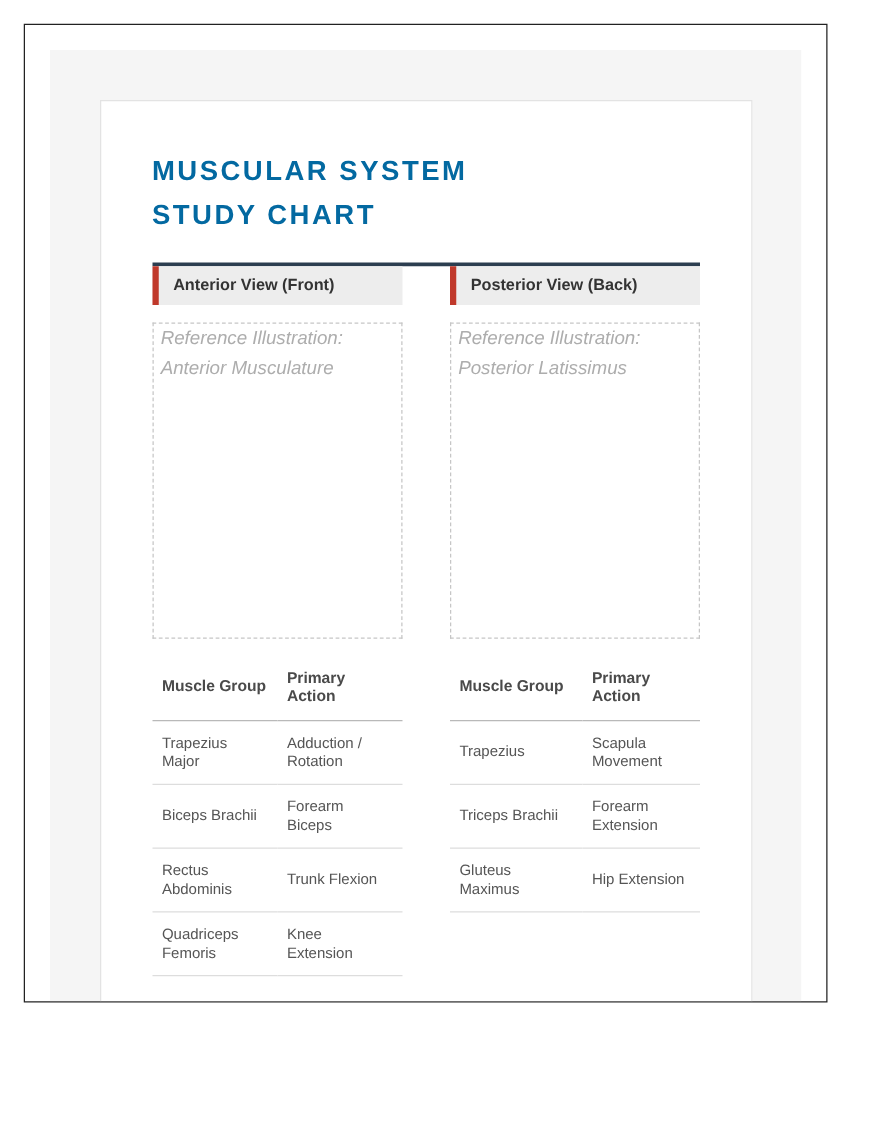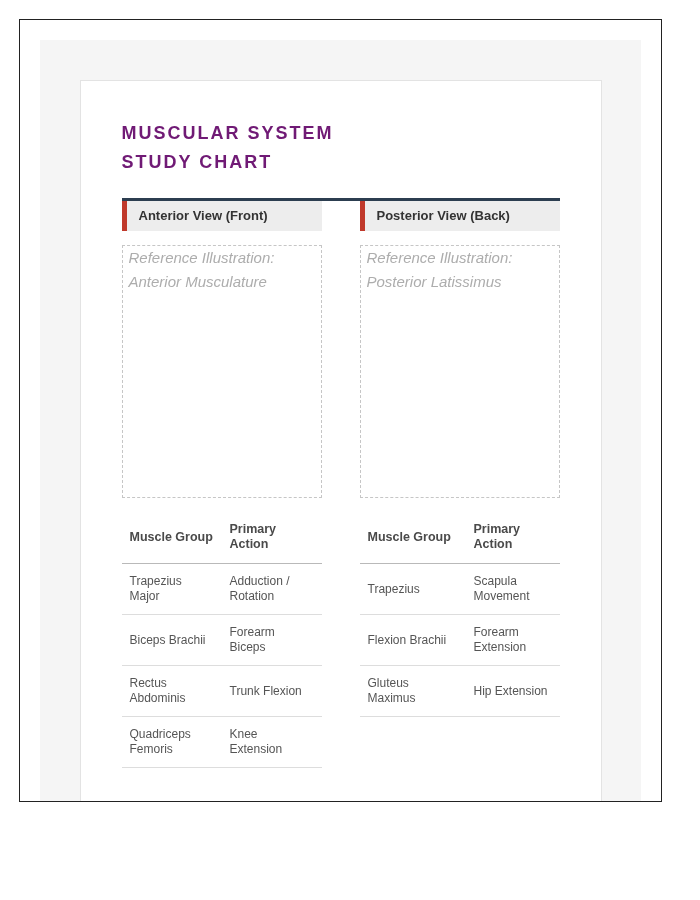--- a/index.html
+++ b/index.html
@@ -34,25 +34,25 @@
     border: 1px solid #e3e3e3;
     padding: 38px 41px 40px;
   }
   .doc-header {
     display: flex;
     justify-content: space-between;
     align-items: flex-start;
   }
   .title {
     max-width: 280px;
-    font-size: 18px;
+    font-size: 22px;
     font-weight: bold;
     letter-spacing: 2px;
     line-height: 1.6;
-    color: #701a75;
+    color: #0369a1;
   }
   .subtitle {
     width: 140px;
     margin-top: 9px;
     font-size: 11px;
     letter-spacing: 0.3px;
     line-height: 1.73;
     color: #999999;
   }
   .title-rule {
@@ -170,21 +170,21 @@
                 <th>Muscle Group</th>
                 <th>Primary Action</th>
               </tr>
             </thead>
             <tbody>
               <tr>
                 <td>Trapezius</td>
                 <td>Scapula Movement</td>
               </tr>
               <tr>
-                <td>Flexion Brachii</td>
+                <td>Triceps Brachii</td>
                 <td>Forearm Extension</td>
               </tr>
               <tr>
                 <td>Gluteus Maximus</td>
                 <td>Hip Extension</td>
               </tr>
             </tbody>
           </table>
         </div>
 

